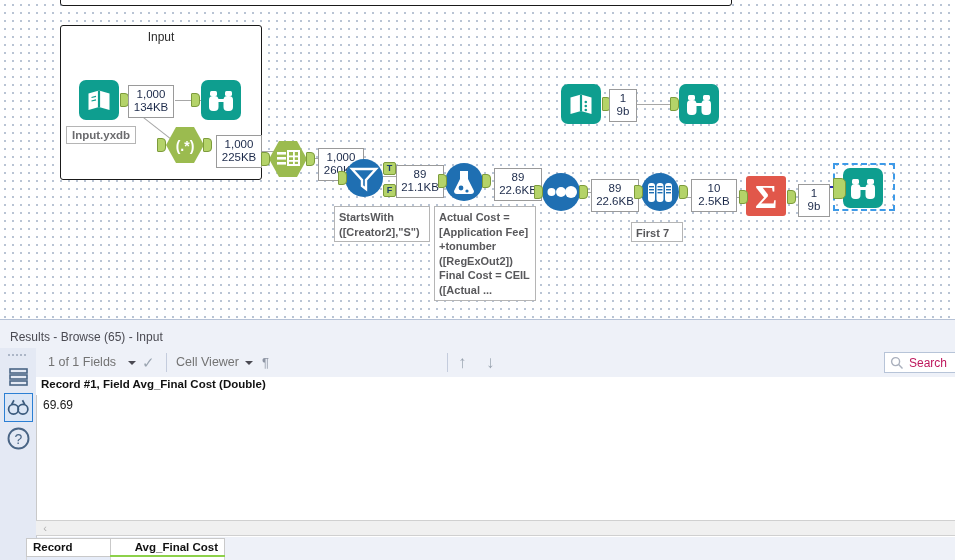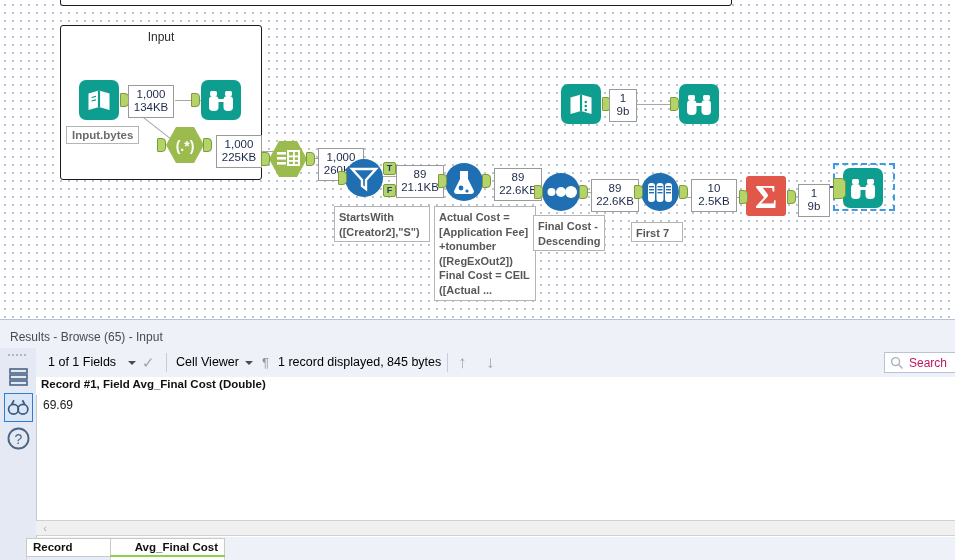--- a/index.html
+++ b/index.html
@@ -108,21 +108,21 @@
   .rail-grip{position:absolute;left:8px;top:6px;width:20px;height:6px;}
   .rail-grip i{position:absolute;top:0;width:2px;height:2px;background:#9aa4b8;border-radius:50%;}
   .rail-btn{position:absolute;left:4px;width:29px;height:29px;box-sizing:border-box;}
   .rail-btn.active{border:1.5px solid #2b7fd4;background:#dbe6f6;}
 
   
   #rtoolbar{
     position:absolute;left:36px;top:0;width:919px;height:29px;background:#eef1f8;
   }
   .tb-item{
-    position:absolute;height:29px;line-height:29px;font-size:12.5px;color:#000000;
+    position:absolute;height:29px;line-height:29px;font-size:12.5px;color:#737373;
     white-space:nowrap;
   }
   .tb-caret{
     position:absolute;top:13px;width:0;height:0;border-left:4px solid transparent;
     border-right:4px solid transparent;border-top:4.5px solid #4a4a52;
   }
   .tb-sep{position:absolute;top:5px;width:1px;height:19px;background:#c4ccdd;}
 
   #searchbox{
     position:absolute;top:4px;left:848px;width:120px;height:21px;background:#ffffff;
@@ -227,21 +227,21 @@
 
     <div class="tool" style="left:165px;top:126px;">
       <svg width="40" height="38" viewBox="0 0 40 38">
         <polygon points="11,1 29,1 39,19 29,37 11,37 1,19" fill="#9bbb4f"></polygon>
         <text x="20" y="25" font-family="Liberation Sans, sans-serif" font-size="14" font-weight="bold" fill="#ffffff" text-anchor="middle">(.*)</text>
       </svg>
     </div>
     <div class="anchor in" style="left:157px;top:138px;"></div>
     <div class="anchor out" style="left:203px;top:138px;"></div>
 
-    <div class="lbl-file" style="left:66px;top:126px;">Input.bytes</div>
+    <div class="lbl-file" style="left:66px;top:126px;">Input.yxdb</div>
 
     <div class="rec" style="left:128px;top:85px;width:46px;">
       <b>1,000</b>
         <b>134KB</b>
     </div>
 
     <div class="rec" style="left:216px;top:135px;width:46px;">
       <b>1,000</b>
         <b>225KB</b>
     </div>
@@ -406,22 +406,20 @@
     <div class="anchor in" style="left:670px;top:97px;"></div>
 
     <div class="annot" style="left:334px;top:206px;width:96px;height:36px;">StartsWith
 ([Creator2],"S")</div>
     <div class="annot" style="left:434px;top:206px;width:102px;height:95px;">Actual Cost =
 [Application Fee]
 +tonumber
 ([RegExOut2])
 Final Cost = CEIL
 ([Actual ...</div>
-    <div class="annot" style="left:533px;top:215px;width:72px;height:36px;">Final Cost -
-Descending</div>
     <div class="annot" style="left:631px;top:222px;width:52px;height:20px;">First 7</div>
   </div>
 
   <div id="results">
     <div id="splitter"></div>
 
     <div id="results-title">Results - Browse (65) - Input</div>
 
     <div id="results-body">
 
@@ -461,21 +459,20 @@
       </div>
 
       <div id="rtoolbar">
         <div class="tb-item" style="left:12px;">1 of 1 Fields</div>
         <div class="tb-caret" style="left:92px;"></div>
         <div class="tb-item" style="left:106px;color:#9aa4b0;font-size:15px;">✓</div>
         <div class="tb-sep" style="left:130px;"></div>
         <div class="tb-item" style="left:140px;">Cell Viewer</div>
         <div class="tb-caret" style="left:209px;"></div>
         <div class="tb-item" style="left:226px;color:#8d94a3;font-size:13px;">¶</div>
-        <div class="tb-item" style="left:242px;">1 record displayed, 845 bytes</div>
         <div class="tb-sep" style="left:411px;"></div>
         <div class="tb-item" style="left:422px;color:#9aa4b0;font-size:17px;">↑</div>
         <div class="tb-item" style="left:450px;color:#9aa4b0;font-size:17px;">↓</div>
 
         <div id="searchbox">
           <svg width="14" height="14" viewBox="0 0 14 14" style="position:absolute;left:5px;top:3px;">
             <circle cx="5.6" cy="5.6" r="4" fill="none" stroke="#aab0bd" stroke-width="1.4"></circle>
             <path d="M8.6 8.6 L12.5 12.5" stroke="#aab0bd" stroke-width="1.4"></path>
           </svg>
           <div class="ph">Search</div>

